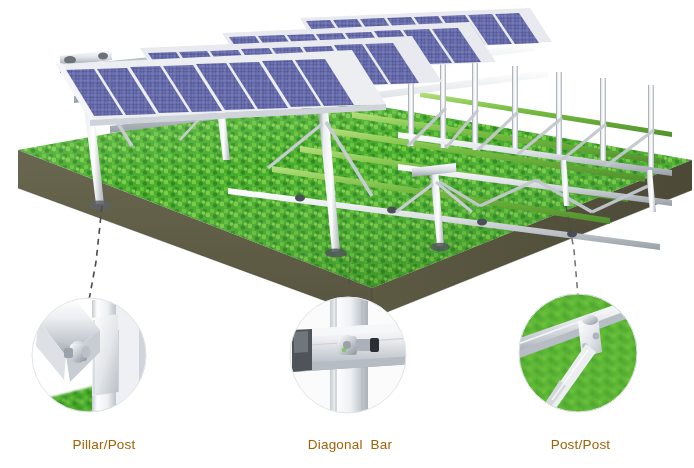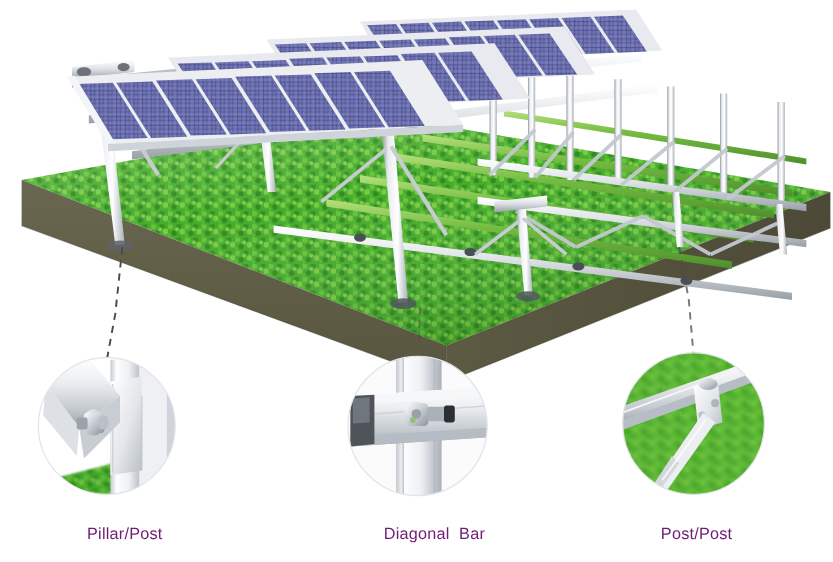--- a/index.html
+++ b/index.html
@@ -1,24 +1,24 @@
 <!DOCTYPE html>
 <html><head>
 <meta charset="utf-8">
 <title>Solar Ground Mounting System</title>
 <style>
   html,body{margin:0;padding:0;background:#ffffff;}
   body{width:694px;height:468px;position:relative;overflow:hidden;
        font-family:"Liberation Sans","DejaVu Sans",sans-serif;}
   #stage{position:absolute;left:0;top:0;width:694px;height:468px;background:#fff;}
   #scene{position:absolute;left:0;top:0;}
-  .callout-label{position:absolute;color:#701a75;font-size:13.5px;letter-spacing:.2px;
+  .callout-label{position:absolute;color:#a16207;font-size:13.5px;letter-spacing:.2px;
                  white-space:pre;text-align:center;}
   #lbl-pillar{left:0;top:437px;width:208px;}
-  #lbl-diag{left:257px;top:437px;width:210px;}
+  #lbl-diag{left:245px;top:437px;width:210px;}
   #lbl-beam{left:478px;top:437px;width:205px;}
 </style>
 </head>
 <body>
 
 <div id="stage">
 
   <svg id="scene" width="694" height="468" viewBox="0 0 694 468">
     <defs>
 

